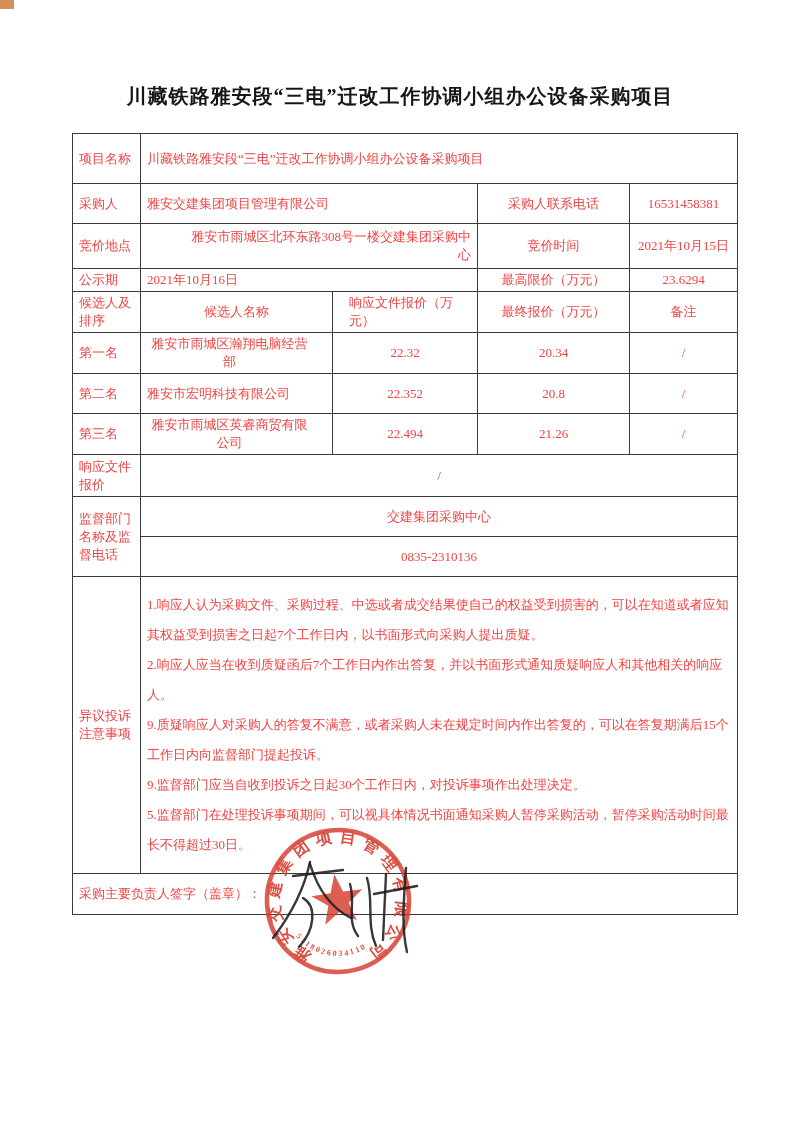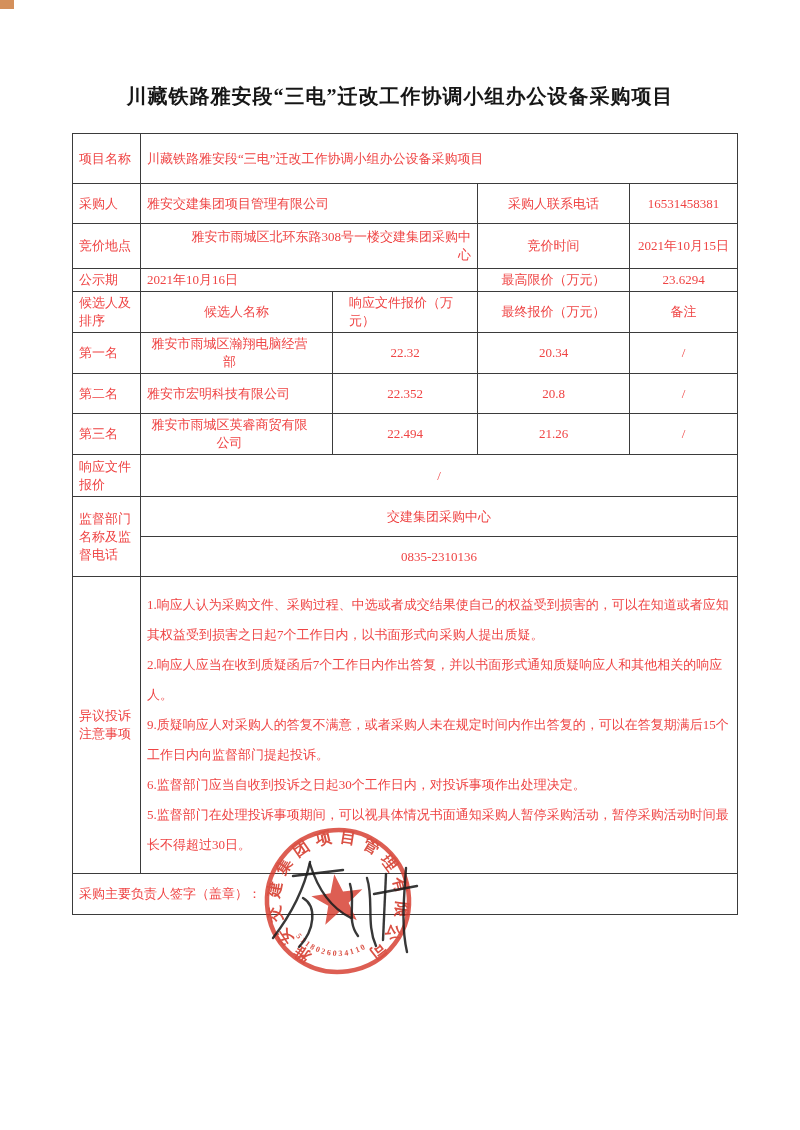--- a/index.html
+++ b/index.html
@@ -112,21 +112,21 @@
     <tr style="height:40px">
       <td class="ctr" colspan="4">0835-2310136</td>
     </tr>
     <tr style="height:297px">
       <td class="lab">异议投诉注意事项</td>
       <td class="notice-cell" colspan="4">
         <div class="notice-lines">
           <div>1.响应人认为采购文件、采购过程、中选或者成交结果使自己的权益受到损害的，可以在知道或者应知其权益受到损害之日起7个工作日内，以书面形式向采购人提出质疑。</div>
           <div>2.响应人应当在收到质疑函后7个工作日内作出答复，并以书面形式通知质疑响应人和其他相关的响应人。</div>
           <div>9.质疑响应人对采购人的答复不满意，或者采购人未在规定时间内作出答复的，可以在答复期满后15个工作日内向监督部门提起投诉。</div>
-          <div>6.监督部门应当自收到投诉之日起30个工作日内，对投诉事项作出处理决定。</div>
+          <div>9.监督部门应当自收到投诉之日起30个工作日内，对投诉事项作出处理决定。</div>
           <div>5.监督部门在处理投诉事项期间，可以视具体情况书面通知采购人暂停采购活动，暂停采购活动时间最长不得超过30日。</div>
         </div>
       </td>
     </tr>
     <tr style="height:41px">
       <td class="lft" colspan="5">采购主要负责人签字（盖章）：</td>
     </tr>
   </tbody>
 </table>
 

